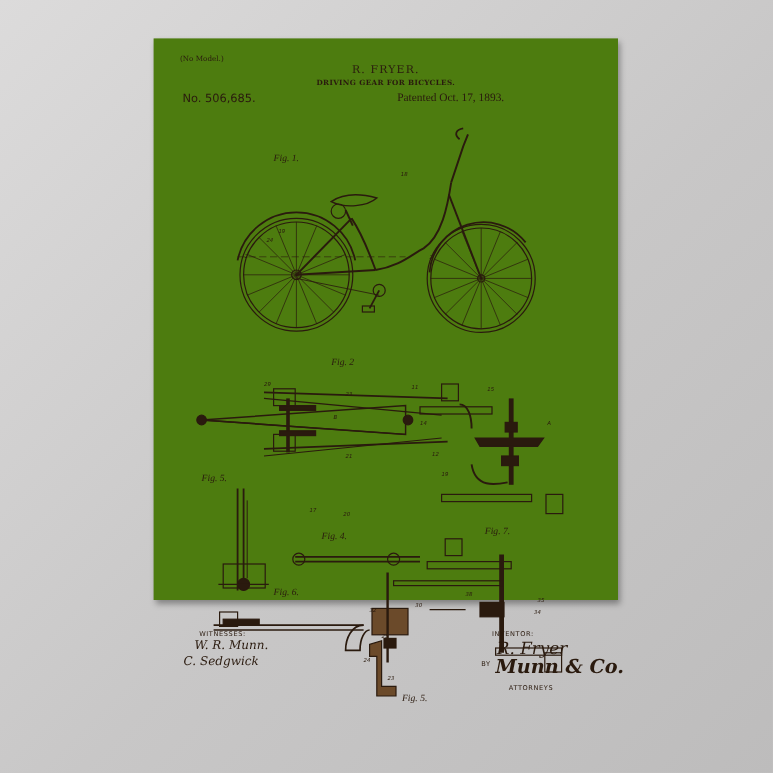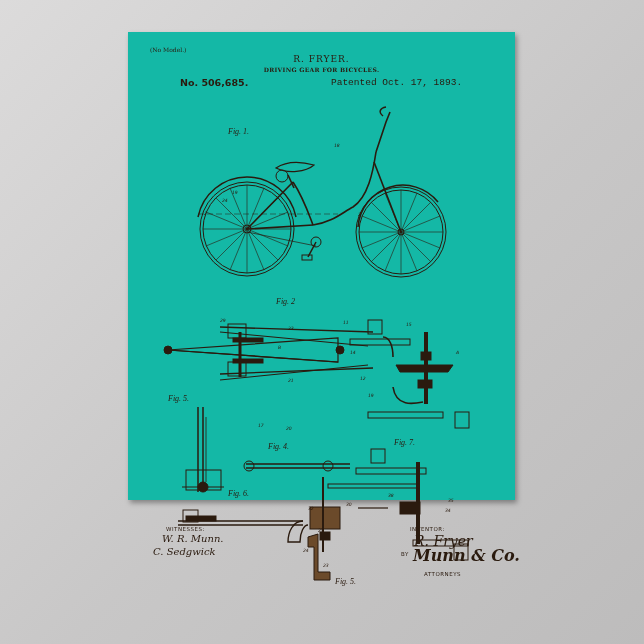--- a/index.html
+++ b/index.html
@@ -1,25 +1,25 @@
 <!DOCTYPE html>
 <html><head>
 <meta charset="utf-8">
 <style>
   html,body{margin:0;padding:0;}
   body{width:644px;height:644px;background:#c9c8c8;position:relative;overflow:hidden;font-family:"DejaVu Serif",serif;}
   .backdrop{position:absolute;inset:0;background:linear-gradient(135deg,#dcdbdb 0%,#c8c7c7 55%,#bdbcbc 100%);}
-  .poster{position:absolute;left:128px;top:32px;width:387px;height:468px;background:#14b8a6;
+  .poster{position:absolute;left:128px;top:32px;width:387px;height:468px;background:#4d7c0f;
     box-shadow:2px 3px 5px rgba(0,0,0,0.35);}
   .txt{position:absolute;color:#2a1a0e;white-space:nowrap;}
   .nomodel{left:22px;top:14px;font-size:6px;font-family:"DejaVu Serif",serif;}
   .inventor-name{left:0;width:387px;text-align:center;top:22px;font-size:9px;letter-spacing:1px;font-family:"DejaVu Serif",serif;}
   .title{left:0;width:387px;text-align:center;top:34px;font-size:6px;font-weight:bold;letter-spacing:0.3px;font-family:"DejaVu Serif",serif;}
-  .patno{left:52px;top:45px;font-size:9.5px;font-family:"DejaVu Sans",sans-serif;font-weight:bold;}
-  .patdate{left:203px;top:45px;font-size:9.5px;font-family:Liberation Mono, monospace;text-align:center;}
+  .patno{left:24px;top:45px;font-size:9.5px;font-family:"DejaVu Sans",sans-serif;}
+  .patdate{left:203px;top:45px;font-size:9.5px;font-family:Liberation Serif, serif;text-align:center;}
   .lbl{font-size:5.5px;font-family:"DejaVu Sans",sans-serif;letter-spacing:0.5px;}
   .witnesses{left:38px;top:494px;}
   .inventor-lbl{left:282px;top:494px;}
   .attorneys{left:296px;top:539px;}
   .by{left:273px;top:519px;}
   .sig{font-family:"DejaVu Serif",serif;font-style:italic;}
   .sig1{left:34px;top:501px;font-size:10px;}
   .sig2{left:25px;top:514px;font-size:10px;}
   .sig3{left:286px;top:501px;font-size:14px;}
   .sig4{left:285px;top:514px;font-size:16px;font-weight:bold;}
@@ -38,21 +38,21 @@
   <div class="txt title">DRIVING GEAR FOR BICYCLES.</div>
   <div class="txt patno">No. 506,685.</div>
   <div class="txt patdate">Patented Oct. 17, 1893.</div>
 
   <div class="figlbl" style="left:100px;top:95px;">Fig. 1.</div>
   <div class="figlbl" style="left:148px;top:265px;">Fig. 2</div>
   <div class="figlbl" style="left:40px;top:362px;">Fig. 5.</div>
   <div class="figlbl" style="left:140px;top:410px;">Fig. 4.</div>
   <div class="figlbl" style="left:207px;top:526px;margin-top:19px;">Fig. 5.</div>
   <div class="figlbl" style="left:100px;top:457px;">Fig. 6.</div>
-  <div class="figlbl" style="left:266px;top:406px;">Fig. 7.</div>
+  <div class="figlbl" style="left:276px;top:406px;">Fig. 7.</div>
 
   <svg class="draw" width="387" height="580" viewBox="0 0 387 580">
     <g stroke="#2a1a0e" fill="none" stroke-width="1">
 
       <g>
 
         <circle cx="119" cy="197" r="47"></circle>
         <circle cx="119" cy="197" r="44"></circle>
         <circle cx="119" cy="197" r="4"></circle>
         <g stroke-width="0.6">

